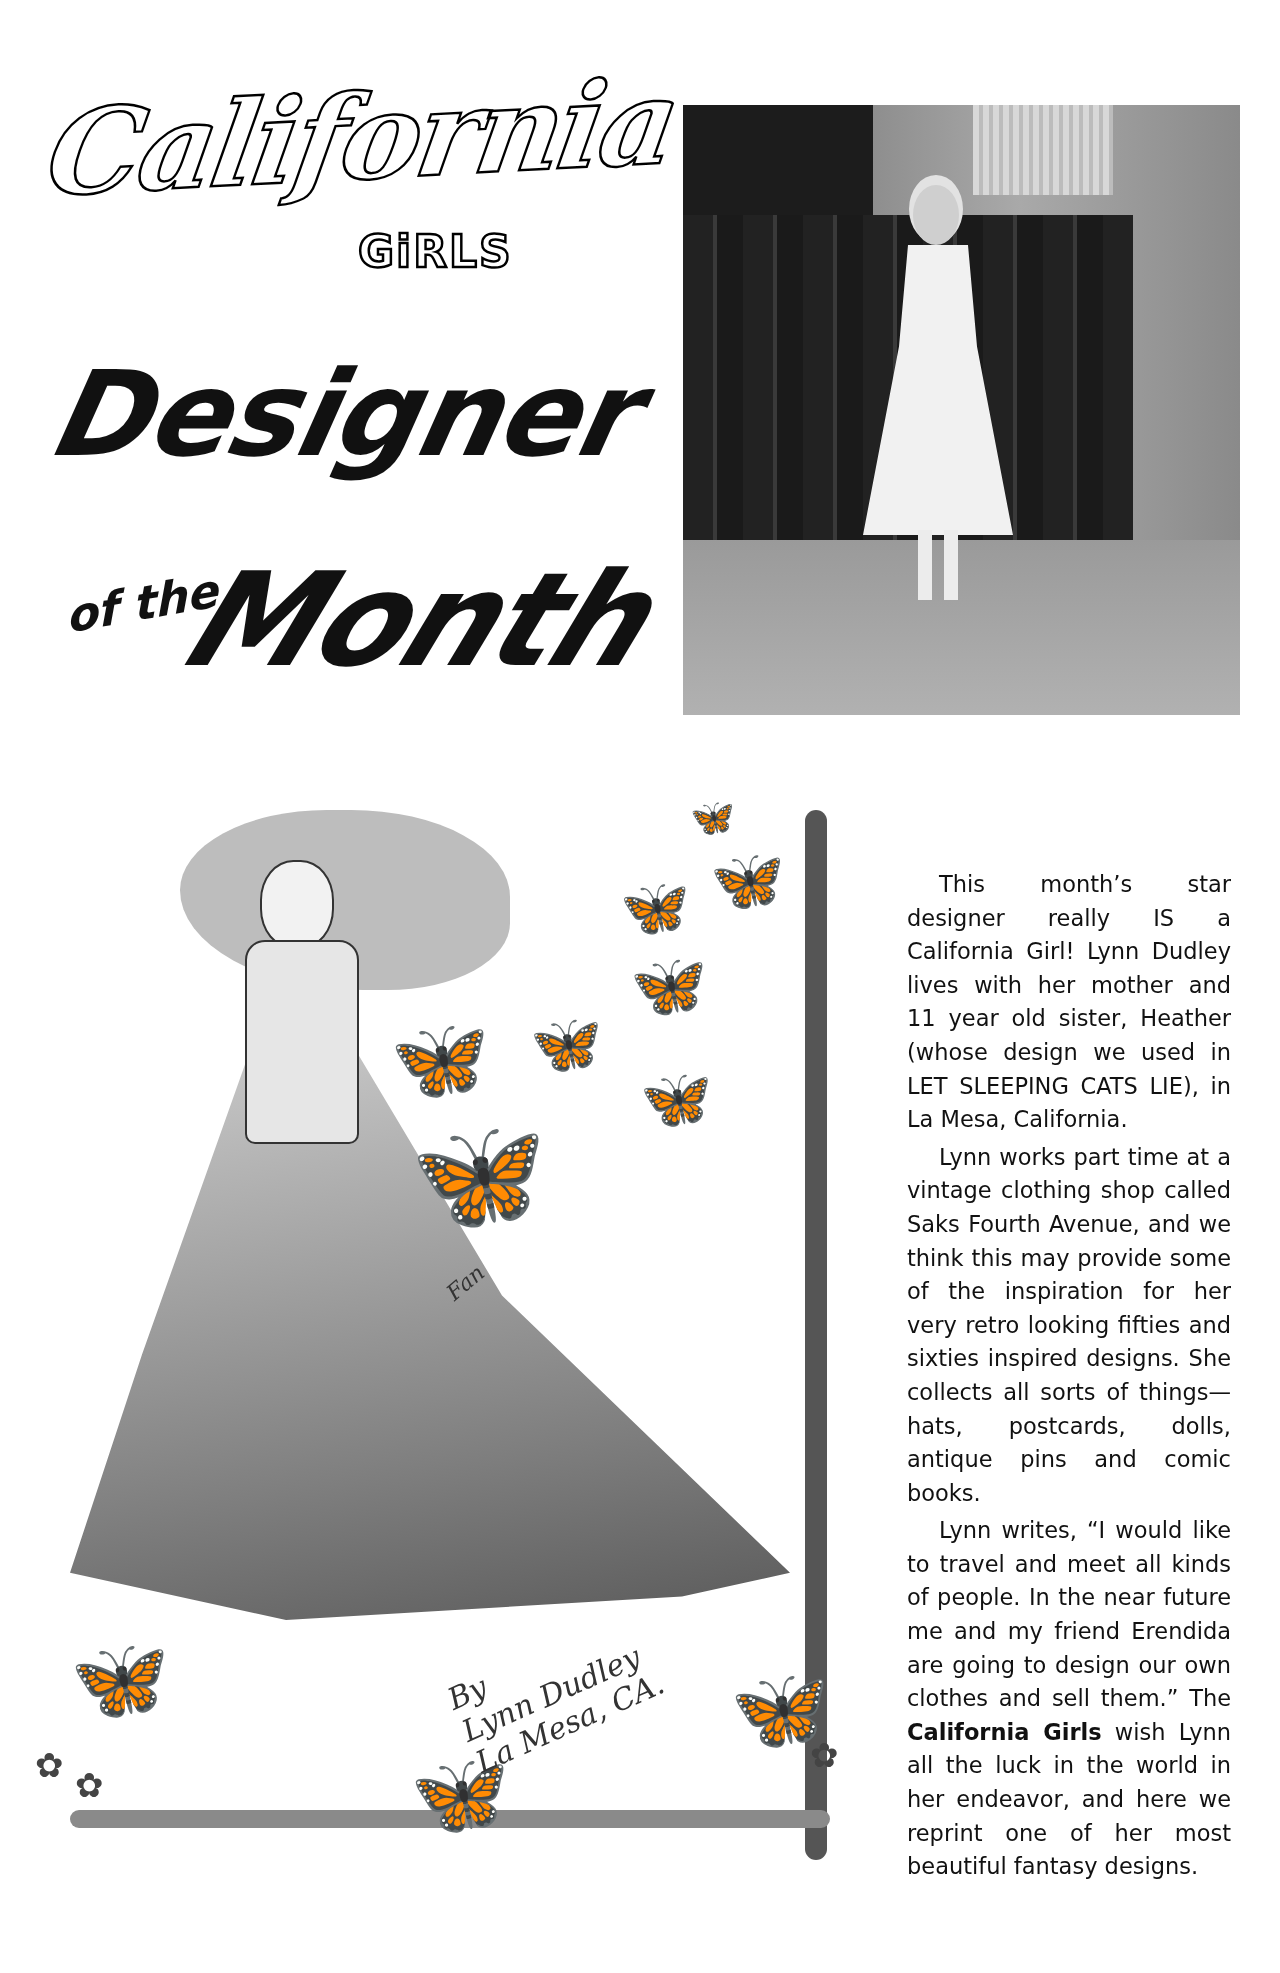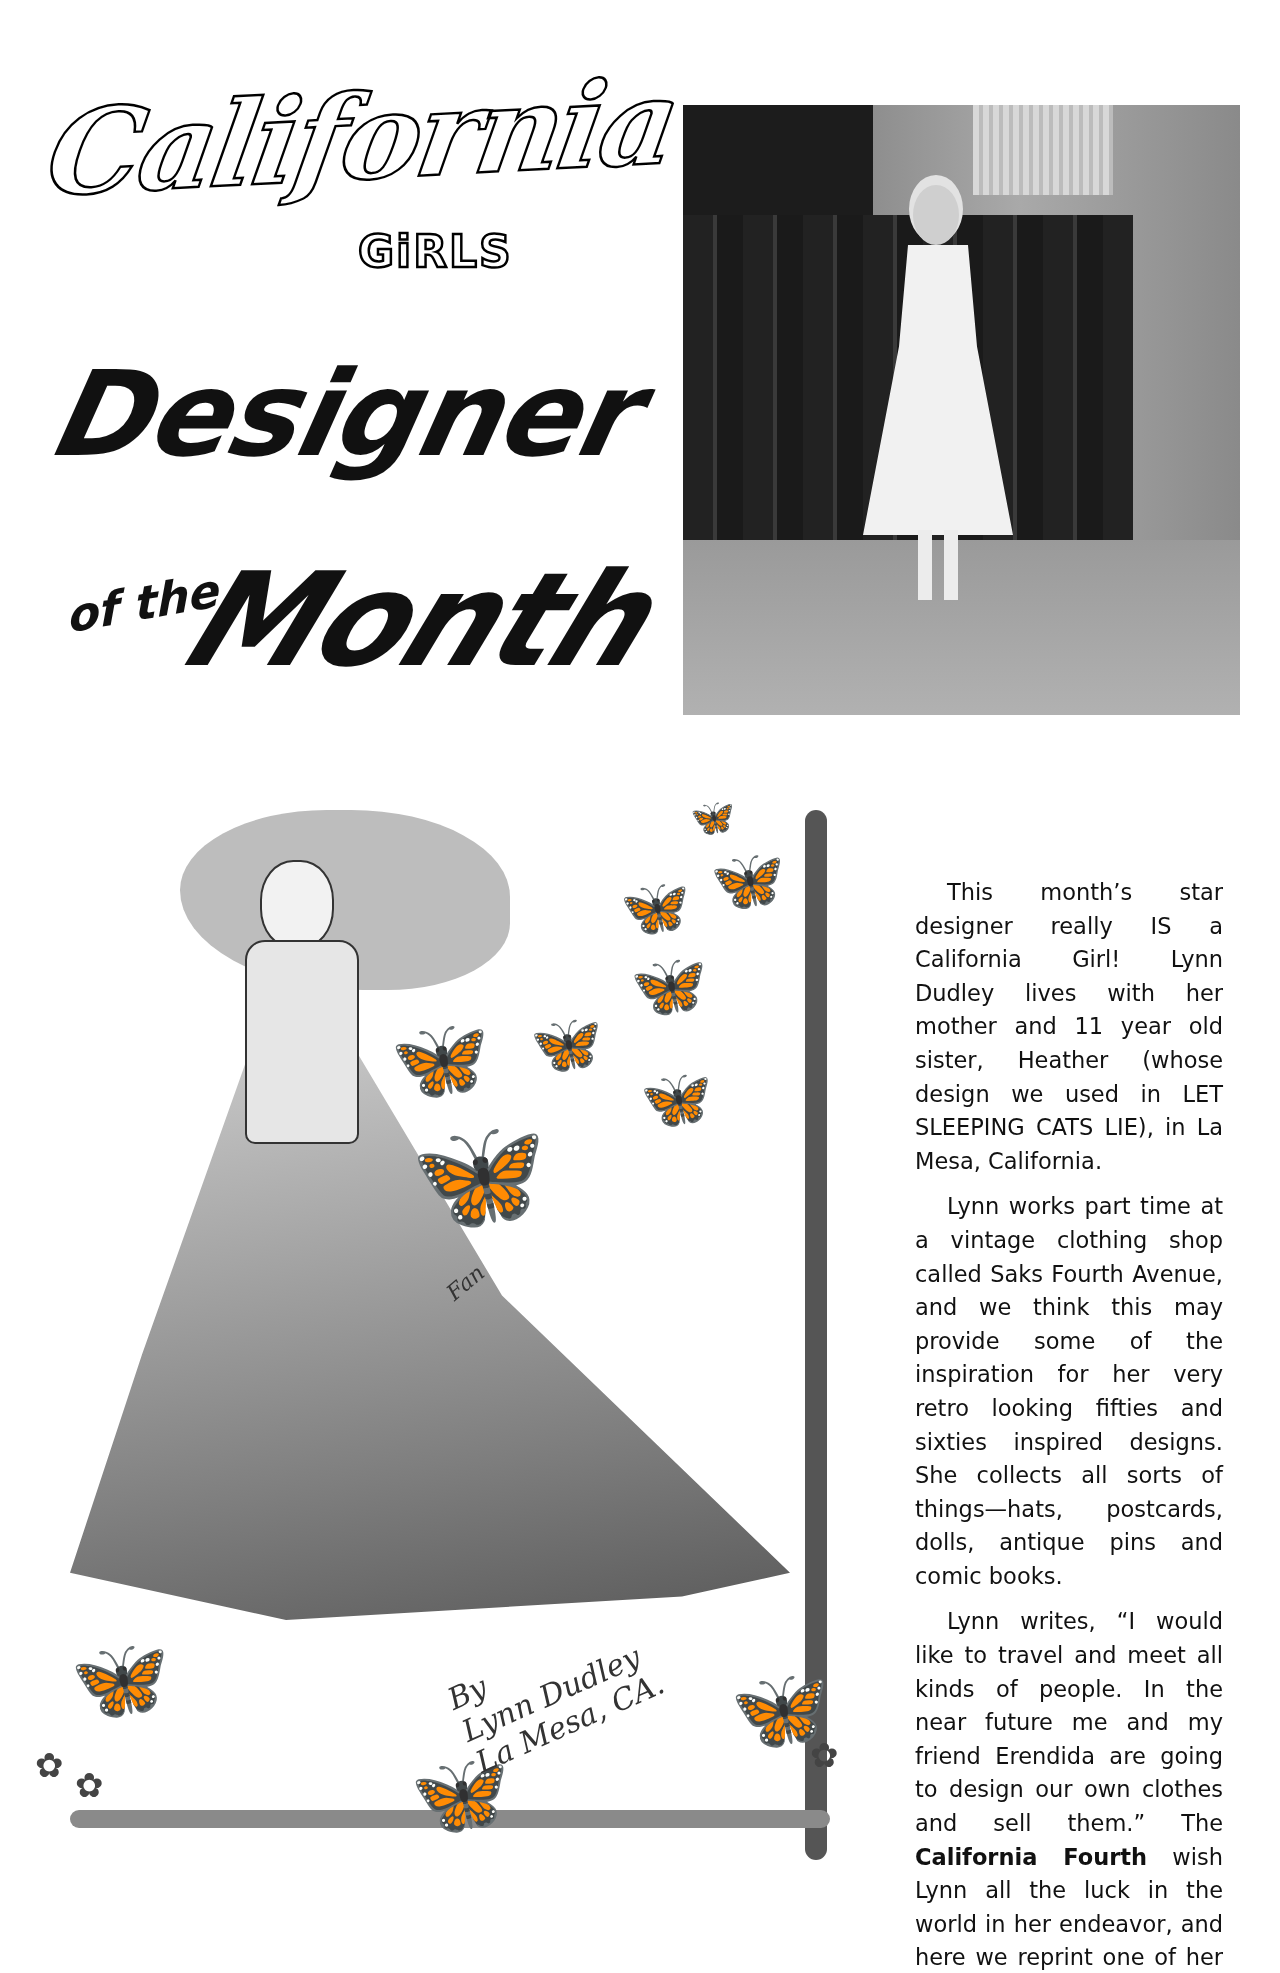--- a/index.html
+++ b/index.html
@@ -31,21 +31,21 @@
   .gown{position:absolute;left:40px;top:240px;width:720px;height:590px;background:linear-gradient(170deg,#cfcfcf,#7e7e7e 70%,#5a5a5a);clip-path:polygon(26% 0,38% 0,60% 45%,100% 92%,85% 96%,30% 100%,0 92%,10% 55%);}
   .hair{position:absolute;left:150px;top:20px;width:330px;height:180px;background:#bdbdbd;border-radius:48% 52% 40% 60%;}
   .face{position:absolute;left:230px;top:70px;width:70px;height:85px;background:#f2f2f2;border:2px solid #333;border-radius:45%;}
   .bodice{position:absolute;left:215px;top:150px;width:110px;height:200px;background:#e6e6e6;border:2px solid #333;border-radius:20px 20px 10px 10px;}
   .butterfly{position:absolute;font-size:46px;line-height:1;color:#555;}
   .signature{position:absolute;left:425px;top:850px;font-family:"DejaVu Serif",serif;font-style:italic;font-size:30px;line-height:1.15;color:#333;transform:rotate(-24deg);white-space:pre;}
   .artist-mark{position:absolute;left:415px;top:480px;font-family:"DejaVu Serif",serif;font-style:italic;font-size:22px;color:#333;transform:rotate(-40deg);}
   .flower{position:absolute;font-size:34px;color:#444;}
   
   .article{left:903px;top:864px;width:332px;font-family:"DejaVu Sans",sans-serif;font-size:22.5px;line-height:33.6px;text-align:justify;hyphens:none;}
-  .article p{margin:12px;text-indent:32px;}
+  .article p{margin:4px;text-indent:32px;}
   .article b{font-weight:bold;}
 </style>
 </head>
 <body>
 
 <div class="abs logo">
   <div class="abs logo-california">California</div>
   <div class="abs logo-girls">GiRLS</div>
 </div>
 
@@ -92,14 +92,14 @@
 
   <div class="artist-mark">Fan</div>
   <div class="signature">By
 Lynn Dudley
 La Mesa, CA.</div>
 </div>
 
 <div class="abs article">
   <p>This month’s star designer really IS a California Girl! Lynn Dudley lives with her mother and 11 year old sister, Heather (whose design we used in LET SLEEPING CATS LIE), in La Mesa, California.</p>
   <p>Lynn works part time at a vintage clothing shop called Saks Fourth Avenue, and we think this may provide some of the inspiration for her very retro looking fifties and sixties inspired designs. She collects all sorts of things—hats, postcards, dolls, antique pins and comic books.</p>
-  <p><span>Lynn writes, “I would like to travel and meet all kinds of people. In the near future me and my friend Erendida are going to design our own clothes and sell them.” The </span><b>California Fourth</b><span> wish Lynn all the luck in the world in her endeavor, and here we reprint one of her most beautiful fantasy designs.</span></p>
+  <p><span>Lynn writes, “I would like to travel and meet all kinds of people. In the near future me and my friend Erendida are going to design our own clothes and sell them.” The </span><b>California Girls</b><span> wish Lynn all the luck in the world in her endeavor, and here we reprint one of her most beautiful fantasy designs.</span></p>
 </div>
 
 </body></html>

